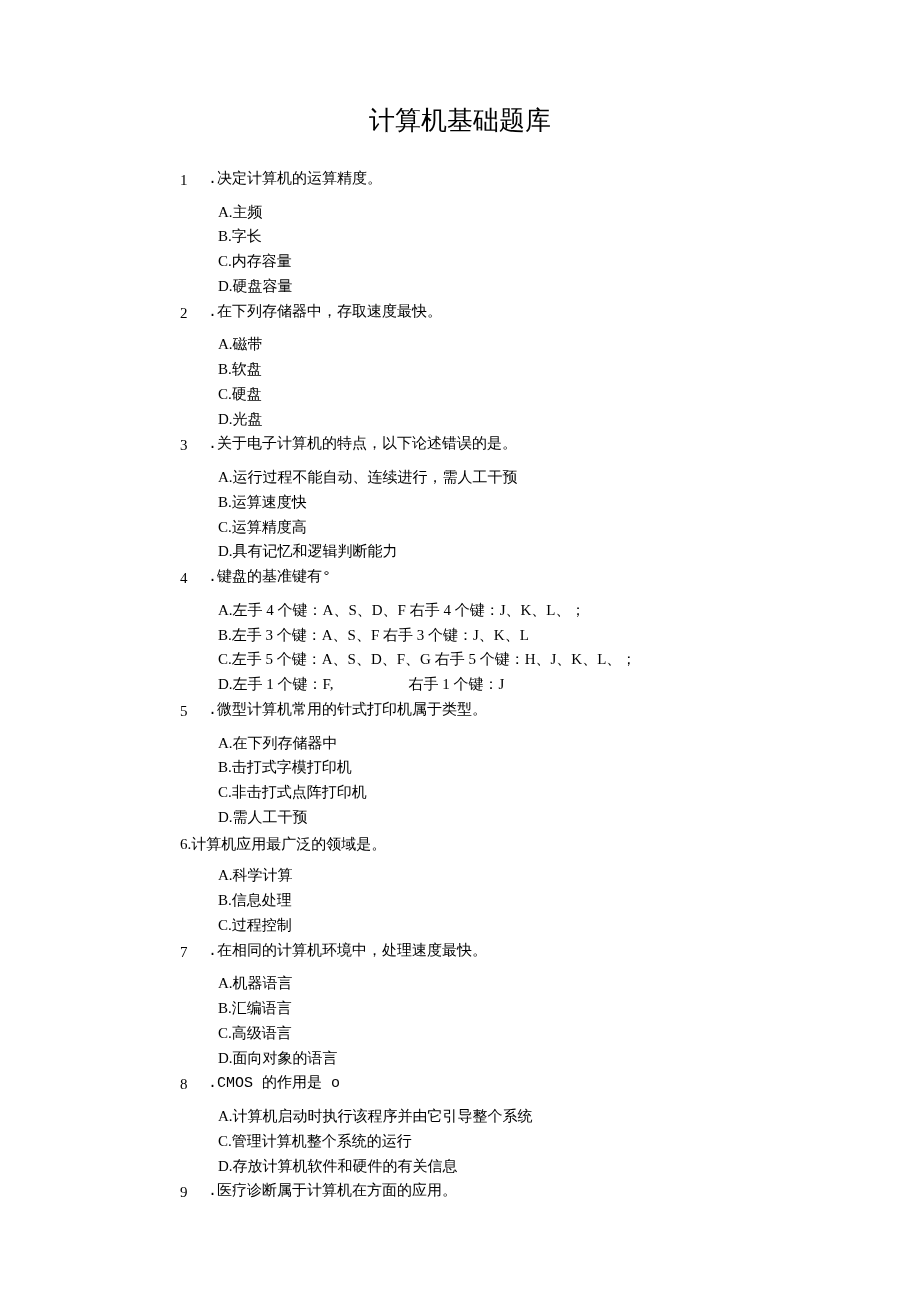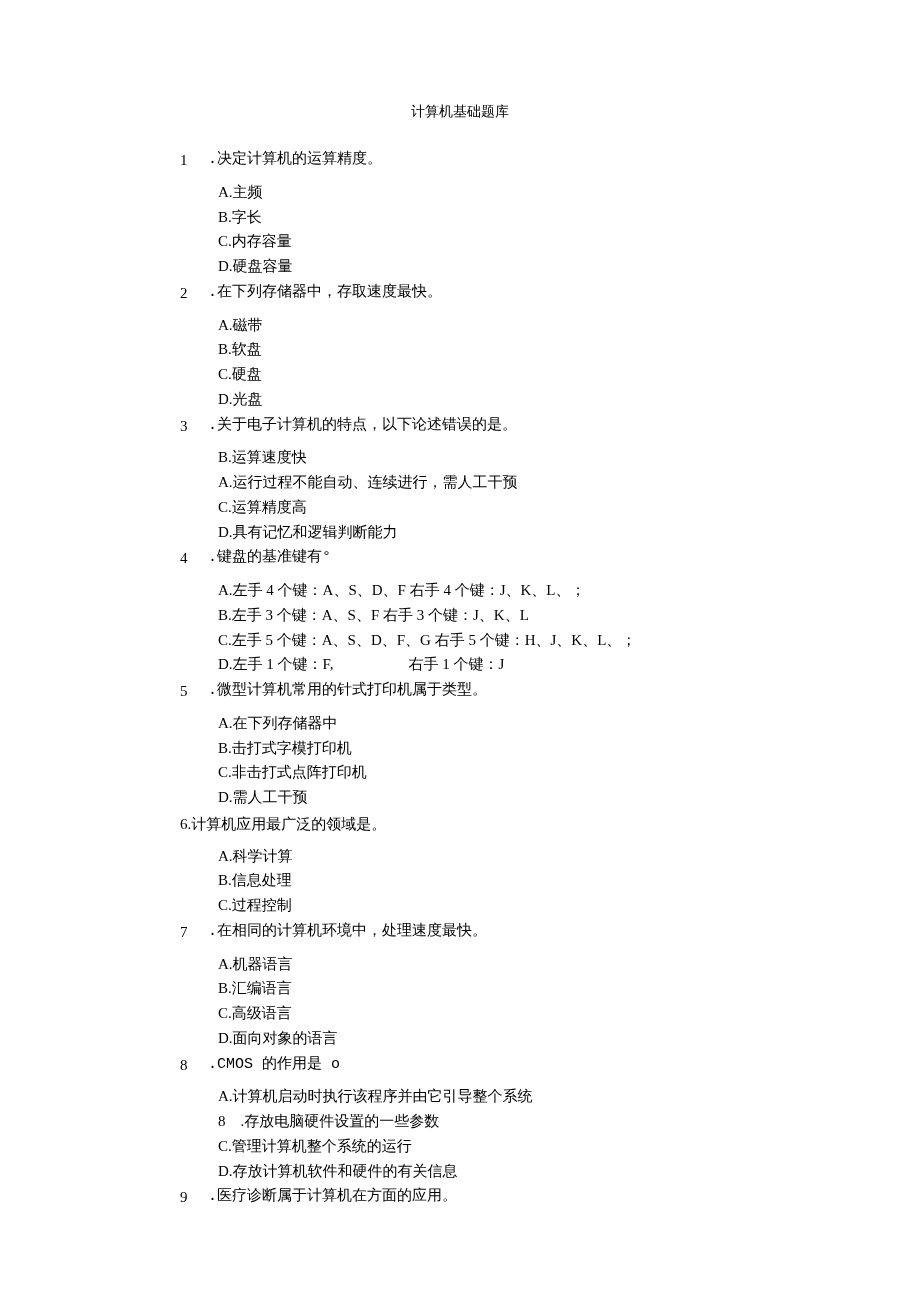--- a/index.html
+++ b/index.html
@@ -8,21 +8,21 @@
     line-height: 1.65;
     color: #000;
     background: #fff;
     margin: 0;
     padding: 100px 180px 100px 180px;
     width: 920px;
     box-sizing: border-box;
   }
   .title {
     text-align: center;
-    font-size: 14px;
+    font-size: 26px;
     margin-bottom: 25px;
   }
   .question {
     margin-bottom: 2px;
   }
   .q-stem {
     display: flex;
   }
   .q-num {
     min-width: 18px;
@@ -75,22 +75,22 @@
         <span class="option">D.光盘</span>
       </div>
     </div>
     <div class="question">
       <div class="q-stem">
         <span class="q-num">3</span>
         <span class="q-gap"> </span>
         <span class="q-text">.关于电子计算机的特点，以下论述错误的是。</span>
       </div>
       <div class="options">
+        <span class="option">A.运行过程不能自动、连续进行，需人工干预</span>
         <span class="option">B.运算速度快</span>
-        <span class="option">A.运行过程不能自动、连续进行，需人工干预</span>
         <span class="option">C.运算精度高</span>
         <span class="option">D.具有记忆和逻辑判断能力</span>
       </div>
     </div>
     <div class="question">
       <div class="q-stem">
         <span class="q-num">4</span>
         <span class="q-gap"> </span>
         <span class="q-text">.键盘的基准键有°</span>
       </div>
@@ -138,21 +138,20 @@
       </div>
     </div>
     <div class="question">
       <div class="q-stem">
         <span class="q-num">8</span>
         <span class="q-gap"> </span>
         <span class="q-text">.CMOS 的作用是 o</span>
       </div>
       <div class="options">
         <span class="option">A.计算机启动时执行该程序并由它引导整个系统</span>
-        <span class="option">8 .存放电脑硬件设置的一些参数</span>
         <span class="option">C.管理计算机整个系统的运行</span>
         <span class="option">D.存放计算机软件和硬件的有关信息</span>
       </div>
     </div>
     <div class="question">
       <div class="q-stem">
         <span class="q-num">9</span>
         <span class="q-gap"> </span>
         <span class="q-text">.医疗诊断属于计算机在方面的应用。</span>
       </div>

